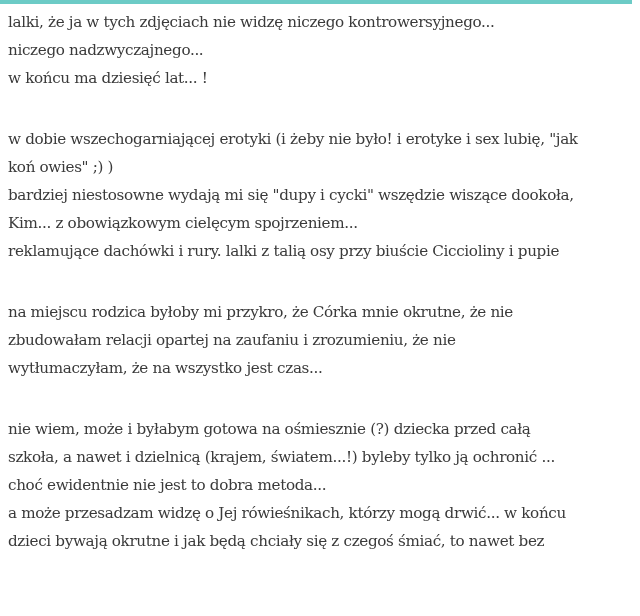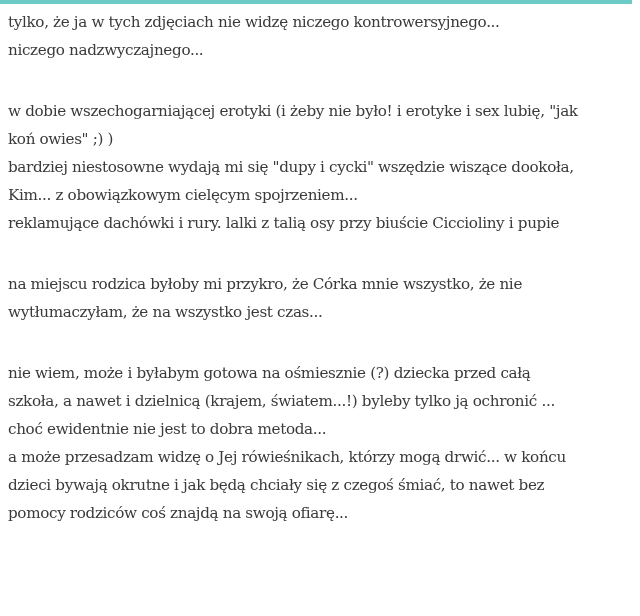--- a/index.html
+++ b/index.html
@@ -40,35 +40,36 @@
       white-space: nowrap;
     }
   </style>
 </head>
 <body>
 
 <div class="top-bar"></div>
 
 <div class="content">
   <p class="para">
-    <span class="line">tylko, że ja w tych zdjęciach nie widzę niczego kontrowersyjnego...</span>
+    <span class="line">lalki, że ja w tych zdjęciach nie widzę niczego kontrowersyjnego...</span>
     <span class="line">niczego nadzwyczajnego...</span>
+    <span class="line">w końcu ma dziesięć lat... !</span>
   </p>
   <p class="para">
     <span class="line">w dobie wszechogarniającej erotyki (i żeby nie było! i erotyke i sex lubię, "jak</span>
     <span class="line">koń owies" ;) )</span>
     <span class="line">bardziej niestosowne wydają mi się "dupy i cycki" wszędzie wiszące dookoła,</span>
     <span class="line">Kim... z obowiązkowym cielęcym spojrzeniem...</span>
     <span class="line">reklamujące dachówki i rury. lalki z talią osy przy biuście Ciccioliny i pupie</span>
   </p>
   <p class="para">
-    <span class="line">na miejscu rodzica byłoby mi przykro, że Córka mnie wszystko, że nie</span>
+    <span class="line">na miejscu rodzica byłoby mi przykro, że Córka mnie okrutne, że nie</span>
+    <span class="line">zbudowałam relacji opartej na zaufaniu i zrozumieniu, że nie</span>
     <span class="line">wytłumaczyłam, że na wszystko jest czas...</span>
   </p>
   <p class="para">
     <span class="line">nie wiem, może i byłabym gotowa na ośmiesznie (?) dziecka przed całą</span>
     <span class="line">szkoła, a nawet i dzielnicą (krajem, światem...!) byleby tylko ją ochronić ...</span>
     <span class="line">choć ewidentnie nie jest to dobra metoda...</span>
     <span class="line">a może przesadzam widzę o Jej rówieśnikach, którzy mogą drwić... w końcu</span>
     <span class="line">dzieci bywają okrutne i jak będą chciały się z czegoś śmiać, to nawet bez</span>
-    <span class="line">pomocy rodziców coś znajdą na swoją ofiarę...</span>
   </p>
 </div>
 
 </body></html>

